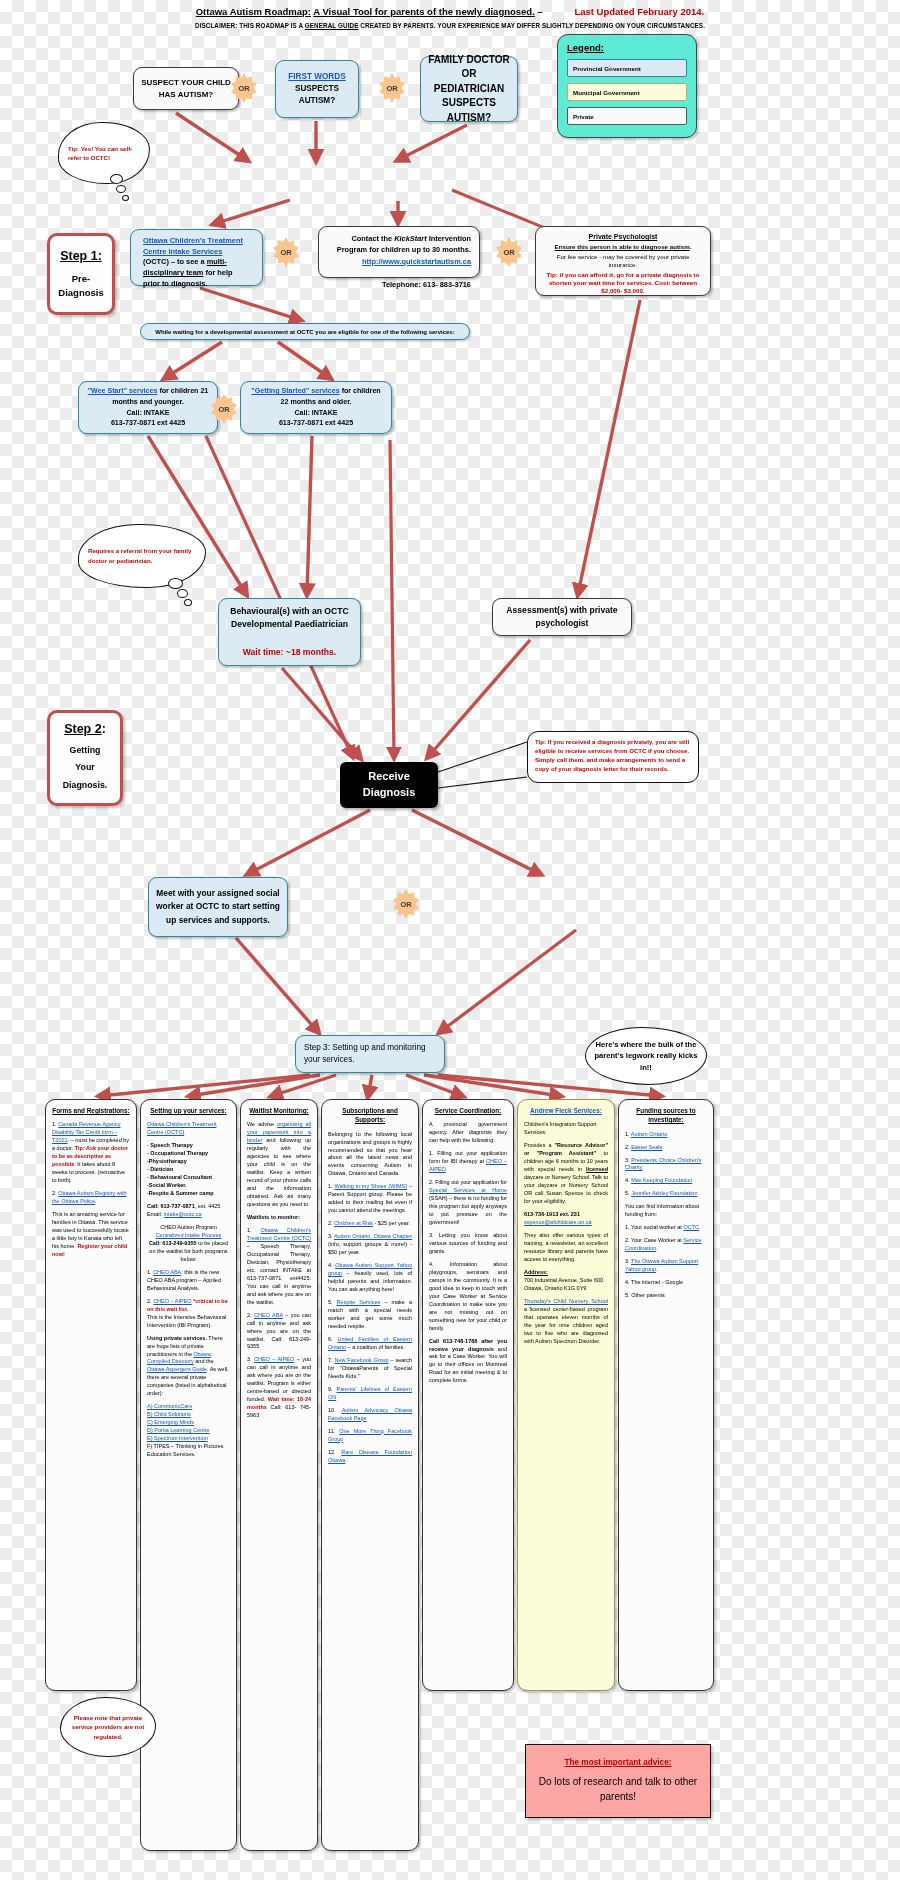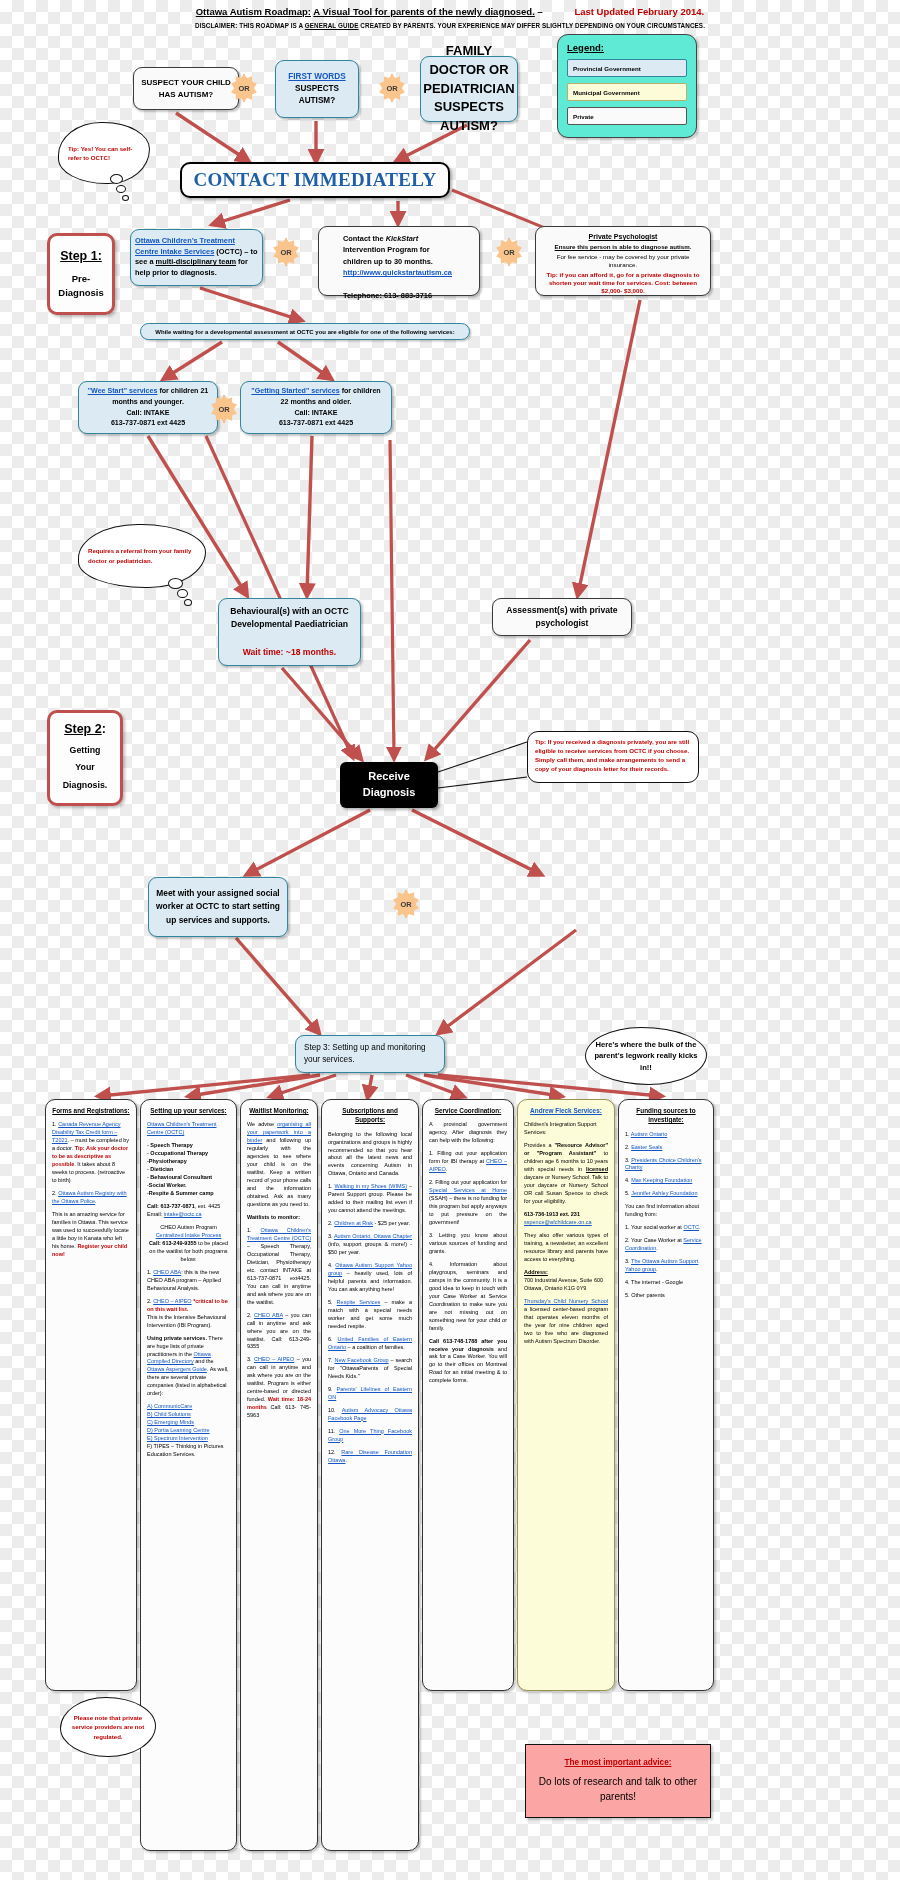--- a/index.html
+++ b/index.html
@@ -40,21 +40,21 @@
   .blue{background:#dbeaf3;border-color:#31859c;}
   .white{background:#fafafa;}
   .lnk{color:#1457c4;text-decoration:underline;margin-top:36px;}
   .red{color:#c00000;}
   .b{font-weight:bold;}
   .u{text-decoration:underline;}
 
   
   #suspect-box{left:133px;top:67px;width:106px;height:43px;font-size:8px;font-weight:bold;line-height:1.45;}
   #firstwords-box{left:275px;top:60px;width:84px;height:58px;font-size:8.2px;font-weight:bold;line-height:1.5;}
-  #familydoc-box{left:420px;top:56px;width:98px;height:66px;font-size:13px;font-weight:bold;line-height:1.45;}
+  #familydoc-box{left:420px;top:56px;width:98px;height:66px;font-size:10px;font-weight:bold;line-height:1.45;}
 
   .orb{
     position:absolute;width:28px;height:28px;display:flex;align-items:center;
     justify-content:center;font-size:7.5px;font-weight:bold;color:#3a3a3a;
     background:#f9c58d;border:1px solid #c9834a;
     clip-path:polygon(50% 0%,61% 14%,79% 8%,79% 27%,96% 34%,85% 50%,96% 66%,79% 73%,79% 92%,61% 86%,50% 100%,39% 86%,21% 92%,21% 73%,4% 66%,15% 50%,4% 34%,21% 27%,21% 8%,39% 14%);
   }
 
   #or1{left:230px;top:74px;}
   #or2{left:378px;top:74px;}
@@ -76,23 +76,23 @@
   }
   #step1{left:47px;top:233px;width:68px;height:82px;}
   #step1 .h{font-size:12.5px;font-weight:bold;text-decoration:underline;margin-bottom:9px;text-align:center;}
   #step1 .s{font-size:9.5px;font-weight:bold;line-height:1.4;}
   #step2{left:47px;top:710px;width:76px;height:96px;}
   #step2 .h{font-size:12.5px;font-weight:bold;margin-bottom:6px;}
   #step2 .h u{text-decoration:underline;}
   #step2 .s{font-size:8.8px;font-weight:bold;line-height:2.0;}
 
   #octc-box{left:130px;top:229px;width:133px;height:57px;font-size:7.4px;line-height:1.45;
-    display:block;text-align:left;padding:6px 4px;font-weight:bold;}
-  #kickstart-box{left:318px;top:226px;width:162px;height:70px;font-size:7.4px;line-height:1.55;
-    display:block;text-align:left;padding:6px 24px;font-weight:bold;}
+    display:block;text-align:left;padding:6px 12px;font-weight:bold;}
+  #kickstart-box{left:318px;top:226px;width:162px;height:52px;font-size:7.4px;line-height:1.55;
+    display:block;text-align:right;padding:6px 8px;font-weight:bold;}
   #privpsy-box{left:535px;top:226px;width:176px;height:70px;font-size:6.2px;line-height:1.35;
     display:block;text-align:center;padding:5px 6px;}
 
   #waiting-bar{left:140px;top:323px;width:330px;height:17px;font-size:6px;font-weight:bold;}
 
   #wee-box{left:78px;top:381px;width:140px;height:53px;font-size:7.1px;line-height:1.5;font-weight:bold;}
   #getstart-box{left:240px;top:381px;width:152px;height:53px;font-size:7.1px;line-height:1.5;font-weight:bold;}
 
   #assess-octc{left:218px;top:598px;width:143px;height:68px;font-size:8.6px;font-weight:bold;line-height:1.6;}
   #assess-priv{left:492px;top:598px;width:140px;height:38px;font-size:8.6px;font-weight:bold;line-height:1.5;}
@@ -281,23 +281,20 @@
 
   <div class="cloud" id="cloud-tip">
     <div class="body">
       <span class="t">Tip: Yes! You can self-refer to OCTC!</span>
     </div>
     <div class="dot d1"></div>
     <div class="dot d2"></div>
     <div class="dot d3"></div>
   </div>
 
-  <div class="node bx" id="contact-box">
-    <span>CONTACT IMMEDIATELY</span>
-  </div>
 
   <div class="node stepbox" id="step1">
     <div class="h">Step 1:</div>
     <div class="s">
       <span>Pre-</span><br><span>Diagnosis</span>
     </div>
   </div>
 
   <div class="node bx blue" id="octc-box">
     <span class="lnk">Ottawa Children’s Treatment Centre  Intake Services</span><span> (OCTC) – to see a </span><span class="u">multi-disciplinary team</span><span> for help prior to diagnosis.</span>

